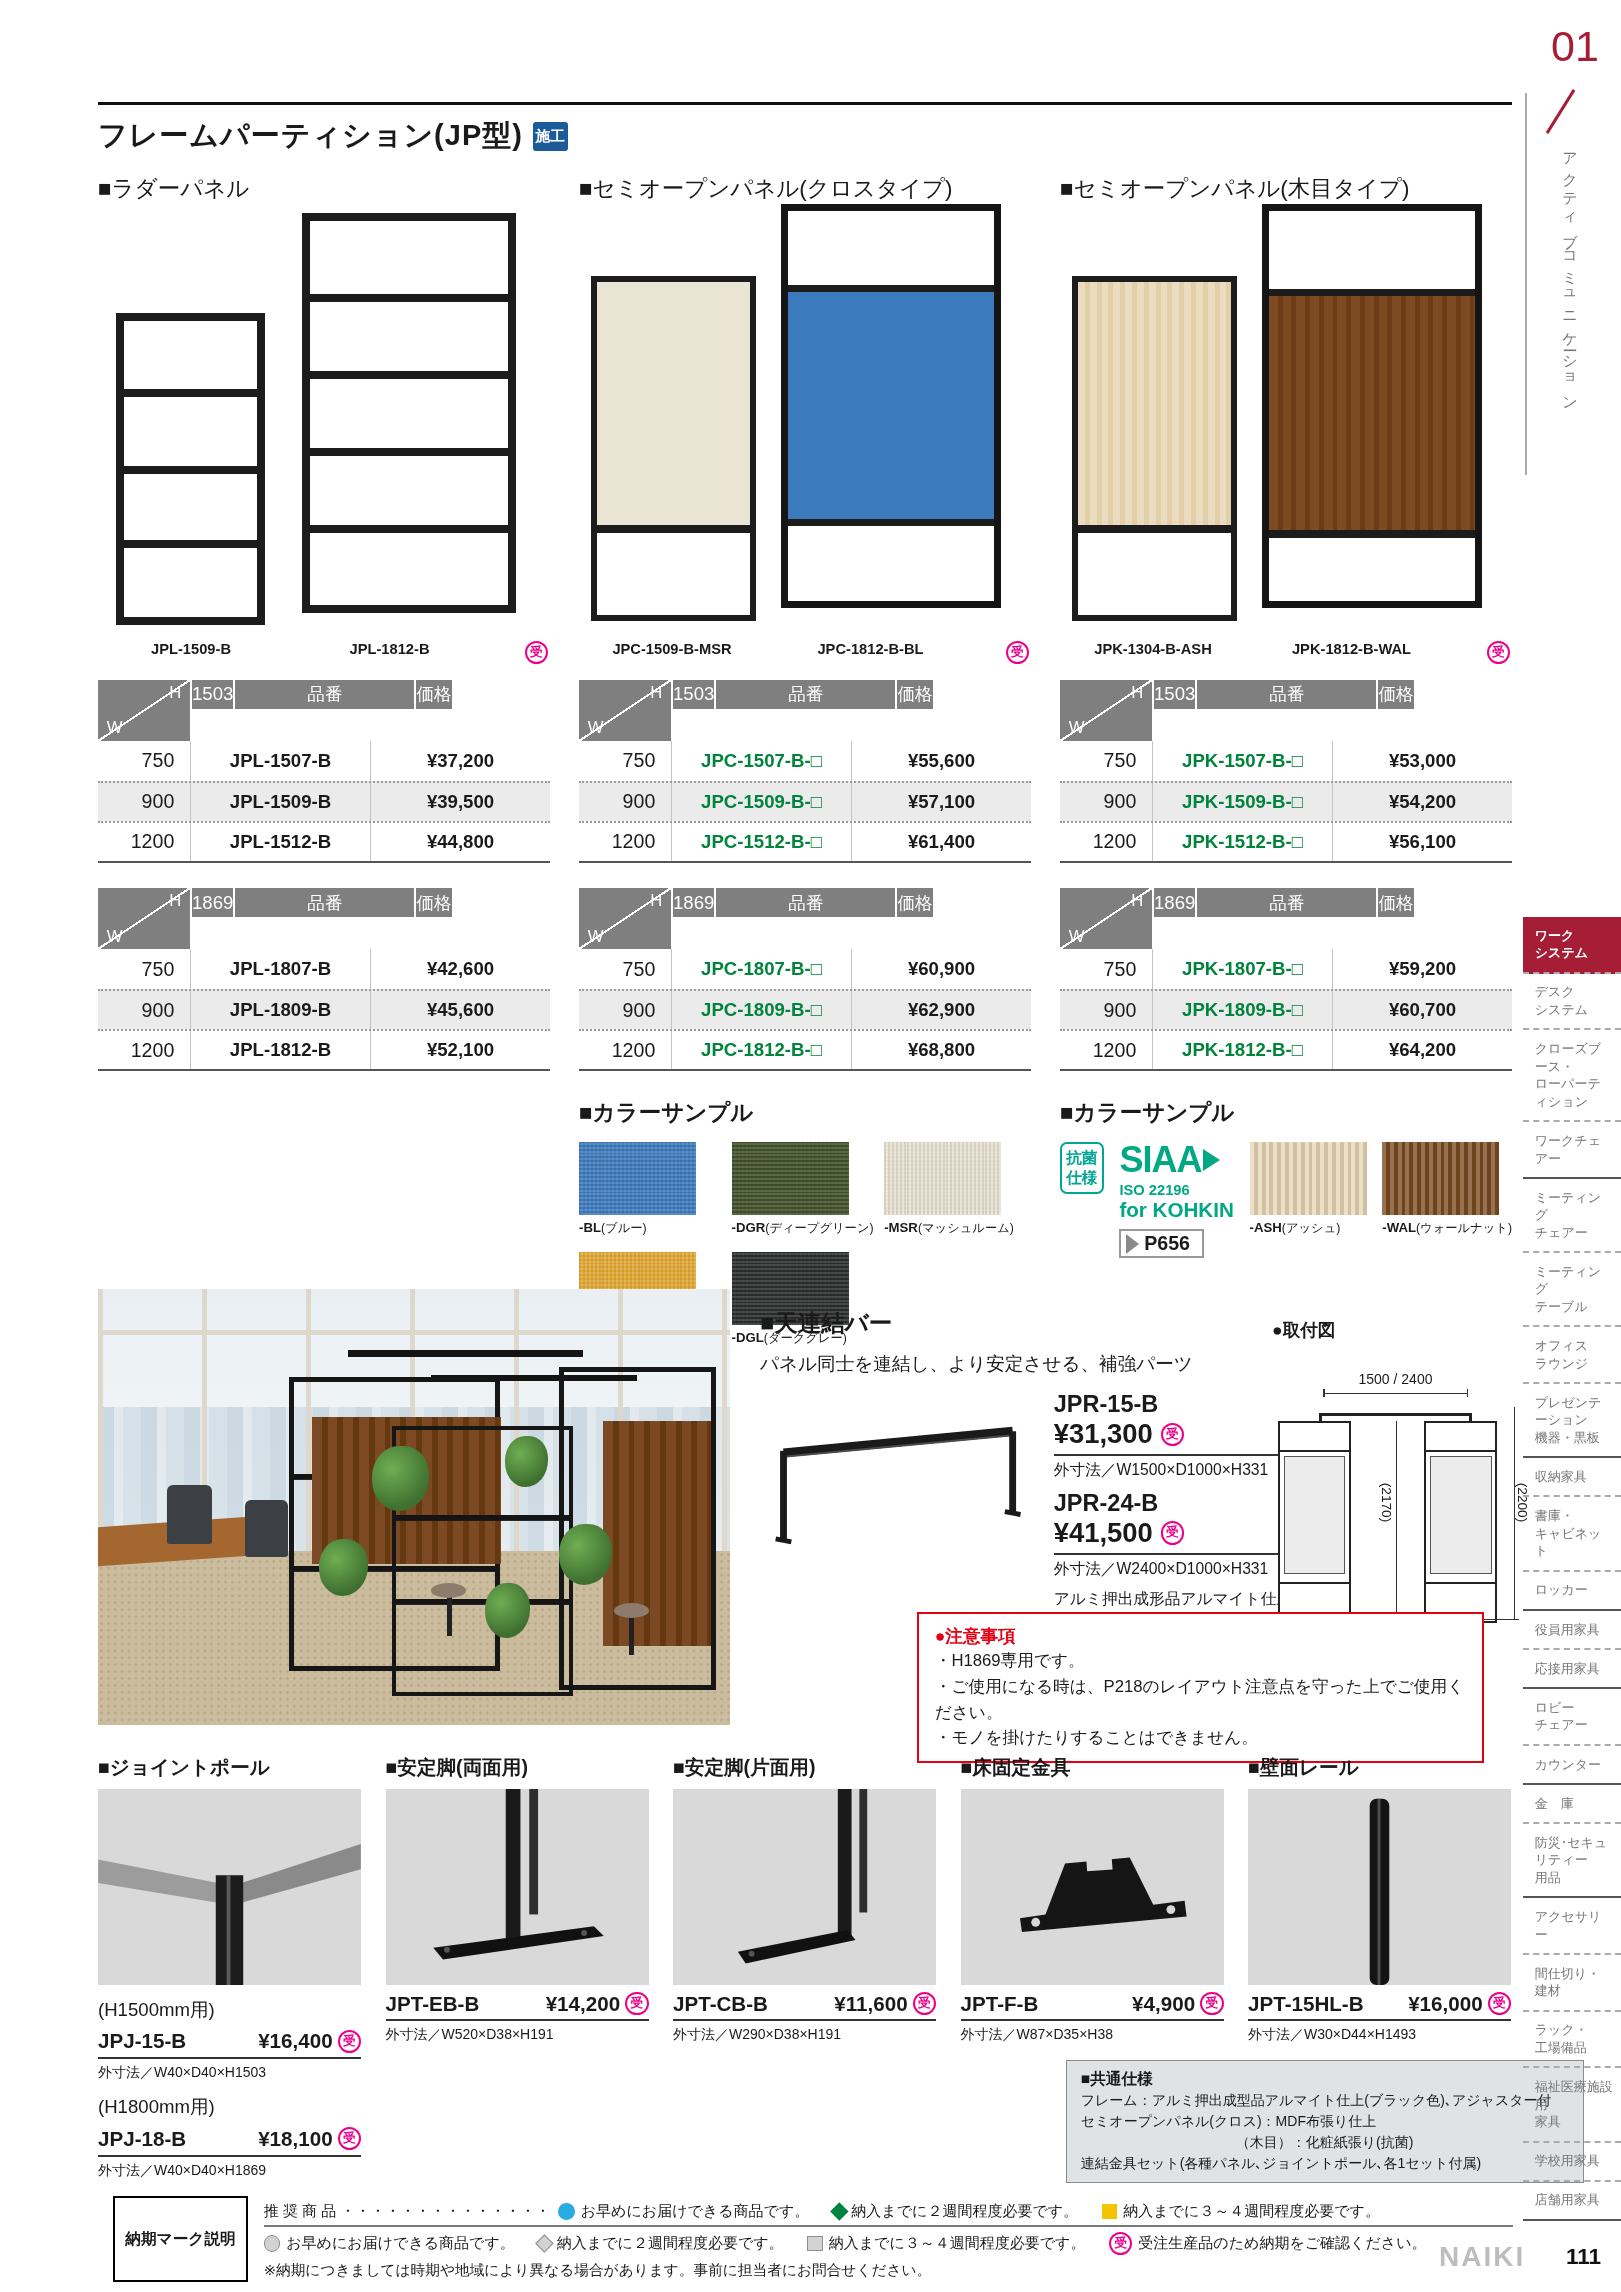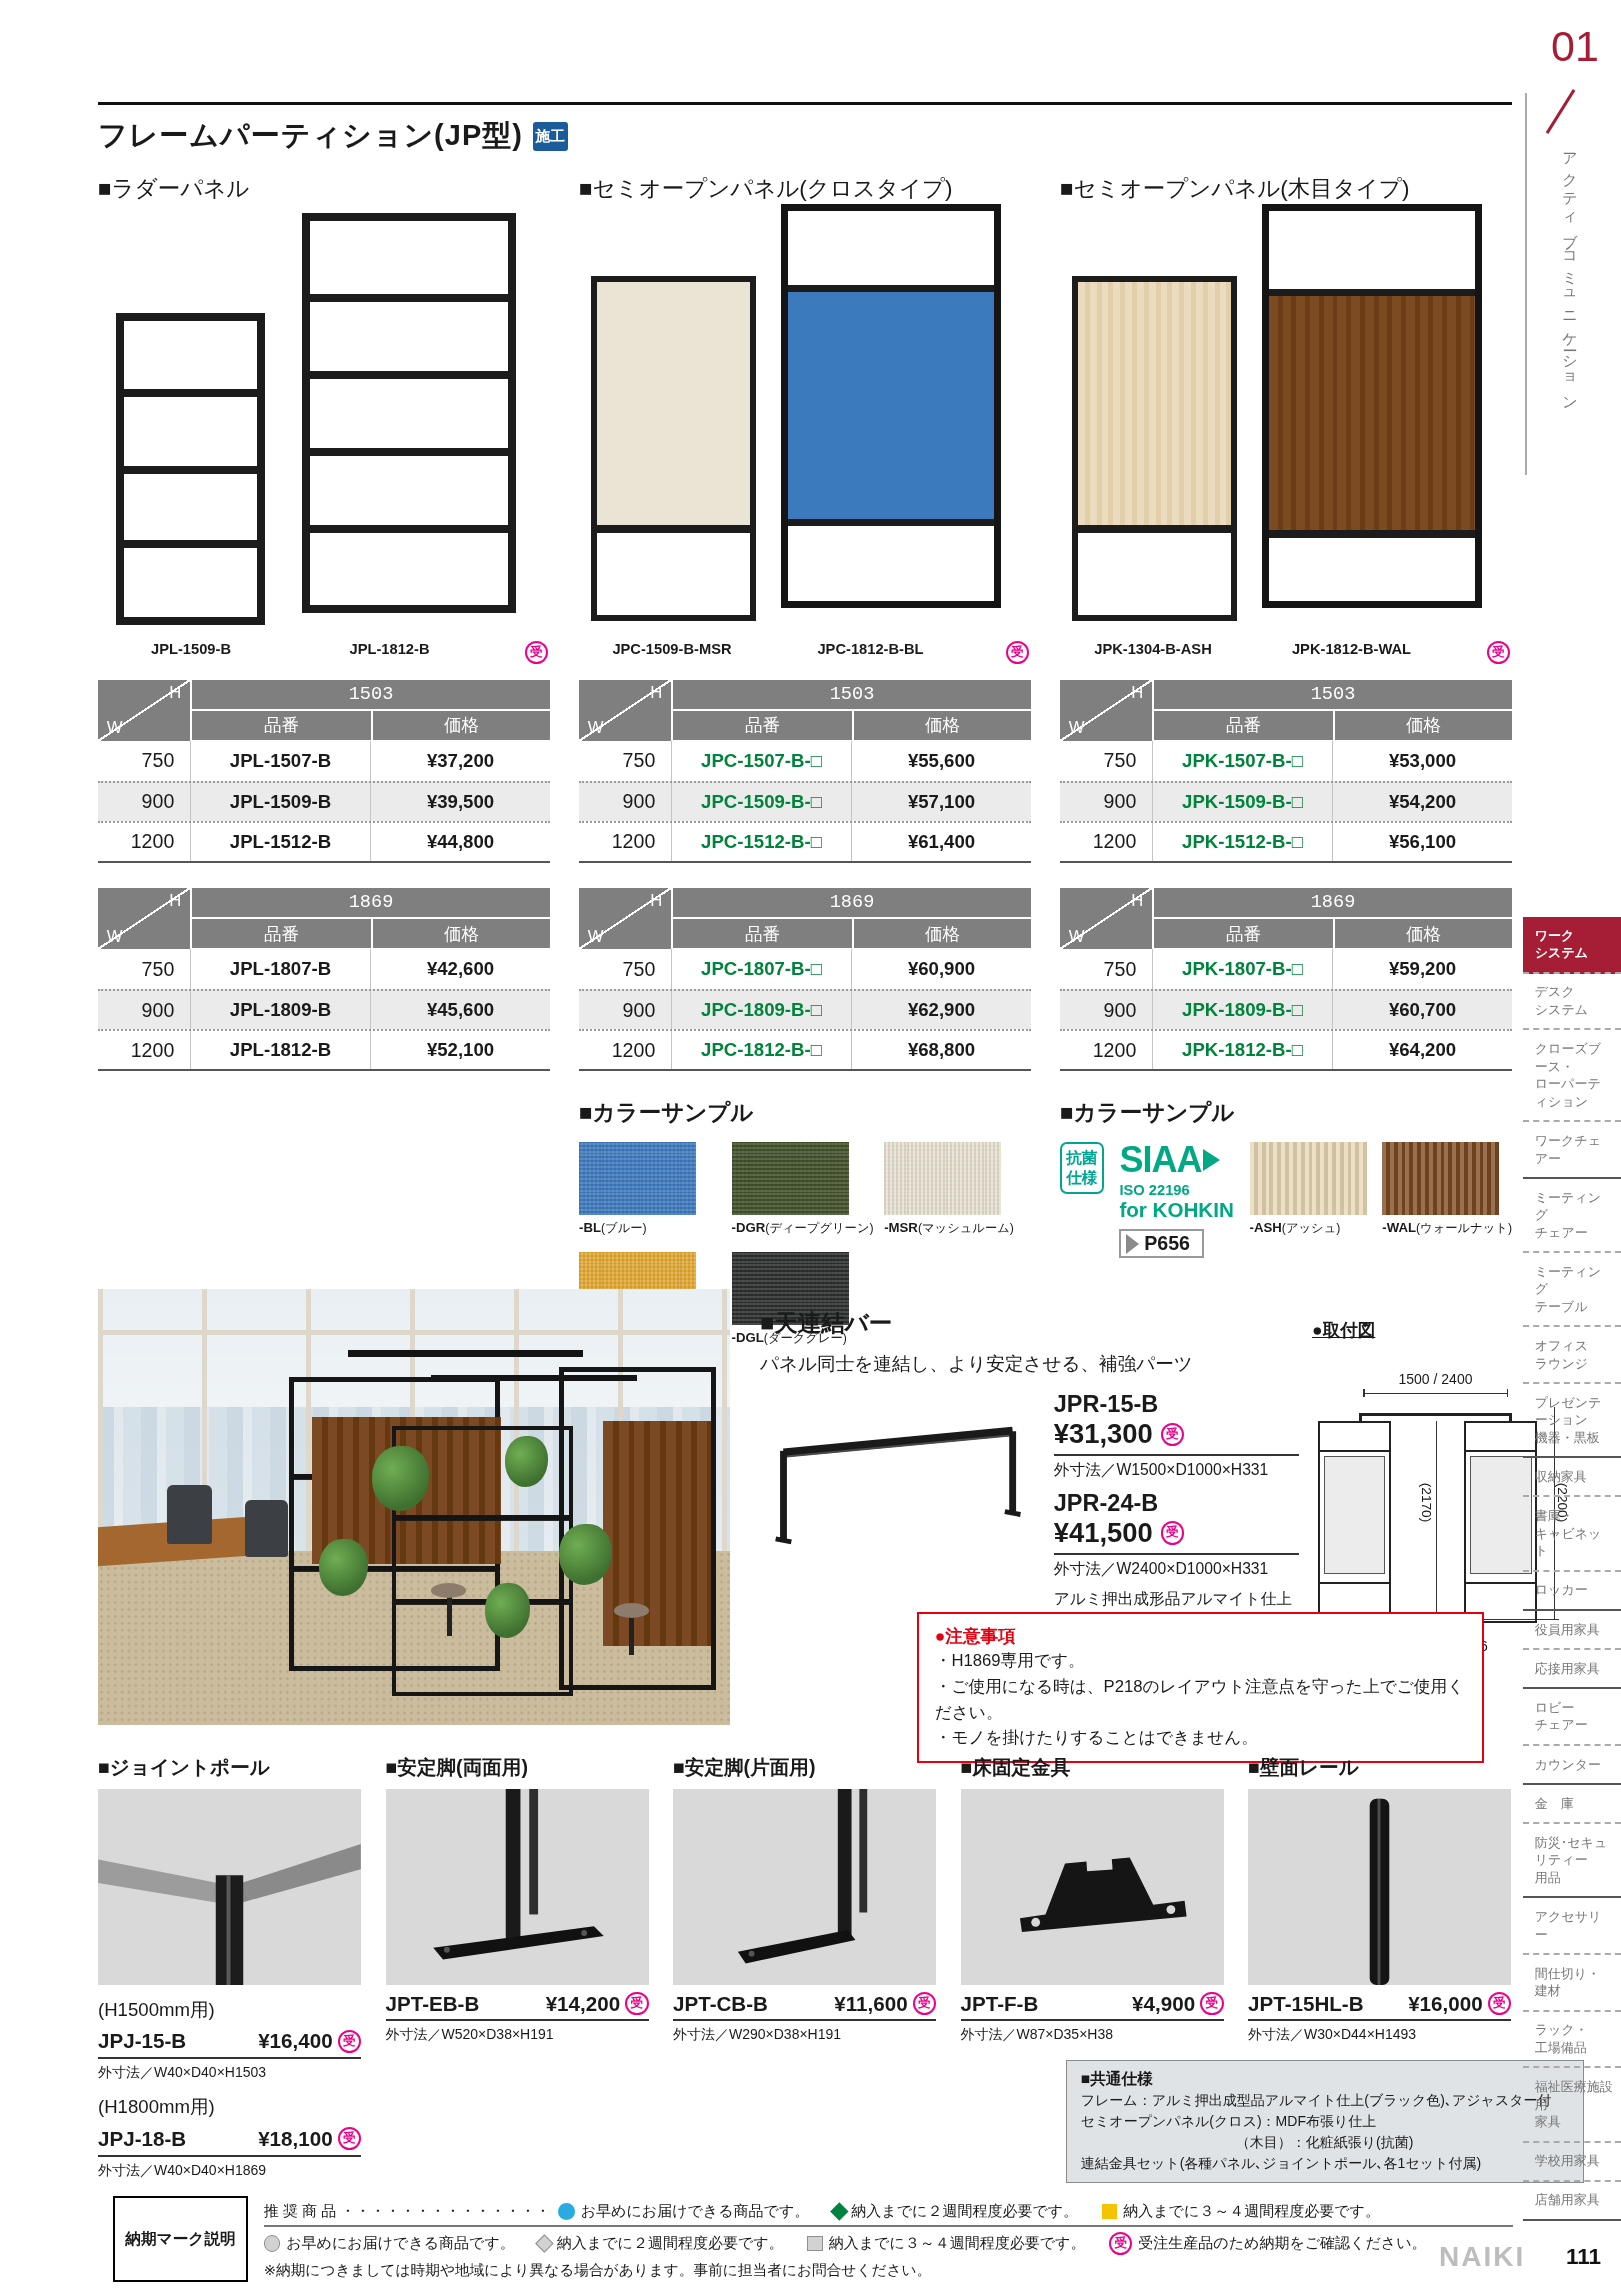--- a/index.html
+++ b/index.html
@@ -36,21 +36,21 @@
   .label-row .jyu { position:absolute; right:2px; top:0; }
 
   
   .ptable { width:452px; margin-top:13.7px; border-bottom:2px solid #555; }
   .ptable + .ptable { margin-top:25.5px; }
   .pt-head { display:flex; gap:2px; }
   .pt-diag { width:92px; height:61px; background:#7f7f7f; position:relative;
     background-image:linear-gradient(to bottom right, transparent calc(50% - 1px), #fff calc(50% - 1px), #fff calc(50% + 1px), transparent calc(50% + 1px)); }
   .pt-H { position:absolute; top:2.9px; right:8.8px; color:#fff; font-size:16.7px; }
   .pt-W { position:absolute; bottom:2.9px; left:8.8px; color:#fff; font-size:16.7px; }
-  .pt-hr { flex:1; display:flex; flex-direction:column; gap:2px;font-family:Liberation Mono, monospace; }
+  .pt-hr { flex:1; display:flex; flex-direction:row; gap:2px; }
   .pt-h1 { height:29px; background:#7f7f7f; color:#fff; font-size:18.6px; display:flex; align-items:center; justify-content:center; }
   .pt-h2 { height:29px; display:flex; gap:2px; }
   .pt-hc { width:179px; background:#7f7f7f; color:#fff; font-size:17.6px; display:flex; align-items:center; justify-content:center; }
   .pt-hp { flex:1; background:#7f7f7f; color:#fff; font-size:17.6px; display:flex; align-items:center; justify-content:center; }
   .pt-row { display:flex; height:40px; align-items:stretch; }
   .pt-row + .pt-row { border-top:2px dotted #9a9a9a; }
   .pt-row.alt { background:#ebebeb; }
   .pt-w { width:92px; text-align:right; padding-right:15.7px; font-size:19.6px; display:flex; align-items:center; justify-content:flex-end; }
   .pt-c { width:181px; font-weight:bold; font-size:18.6px; border-left:1px solid #c4c4c4; border-right:1px solid #c4c4c4; display:flex; align-items:center; justify-content:center; }
   .pt-p { flex:1; font-weight:bold; font-size:18.6px; display:flex; align-items:center; justify-content:center; }
@@ -100,21 +100,21 @@
   .tr-title { font-size:23.5px; font-weight:bold; }
   .tr-sub { font-size:18.6px; margin-top:11.8px; }
   .tr-flex { display:flex; margin-top:15.7px; gap:9.8px; }
   .tp-code { font-size:23.5px; font-weight:bold; line-height:1.1; }
   .tp-price-row { display:flex; align-items:center; gap:7.8px; border-bottom:2px solid #333; padding:0 0 3.9px; width:245px; }
   .tp-price { font-size:27.4px; font-weight:bold; }
   .tp-dims { font-size:15.7px; margin:3.9px 0 9.8px; white-space:nowrap; }
   .tr-material { font-size:15.7px; margin-top:2px; }
 
   
-  .diagram { left:1312px; top:1318px; width:247px;text-decoration:underline; }
+  .diagram { left:1272px; top:1318px; width:247px; }
   .dg-title { font-size:17.6px; font-weight:bold; }
   .dg { position:relative; height:294px; margin-top:5.9px; }
   .dg-p { position:absolute; width:73px; height:202px; border:2.9px solid #222; top:73px; background:#fff; }
   .dg-p .band { position:absolute; left:0; right:0; border-bottom:2px solid #222; height:29px; top:0; }
   .dg-p .mid { position:absolute; left:3.9px; right:3.9px; top:33px; height:118px; background:#ececec; border:1px solid #555; }
   .dg-p .bfoot { position:absolute; left:0; right:0; border-top:2px solid #222; height:39px; bottom:0; }
   .dg-conn { position:absolute; top:65px; left:47px; right:47px; height:2.9px; background:#222; }
   .dg-conn:before, .dg-conn:after { content:""; position:absolute; top:0; width:2.9px; height:13.7px; background:#222; }
   .dg-conn:before { left:0; } .dg-conn:after { right:0; }
   .dg-dim-top { position:absolute; top:45px; left:51px; right:51px; border-bottom:1.5px solid #333; }

